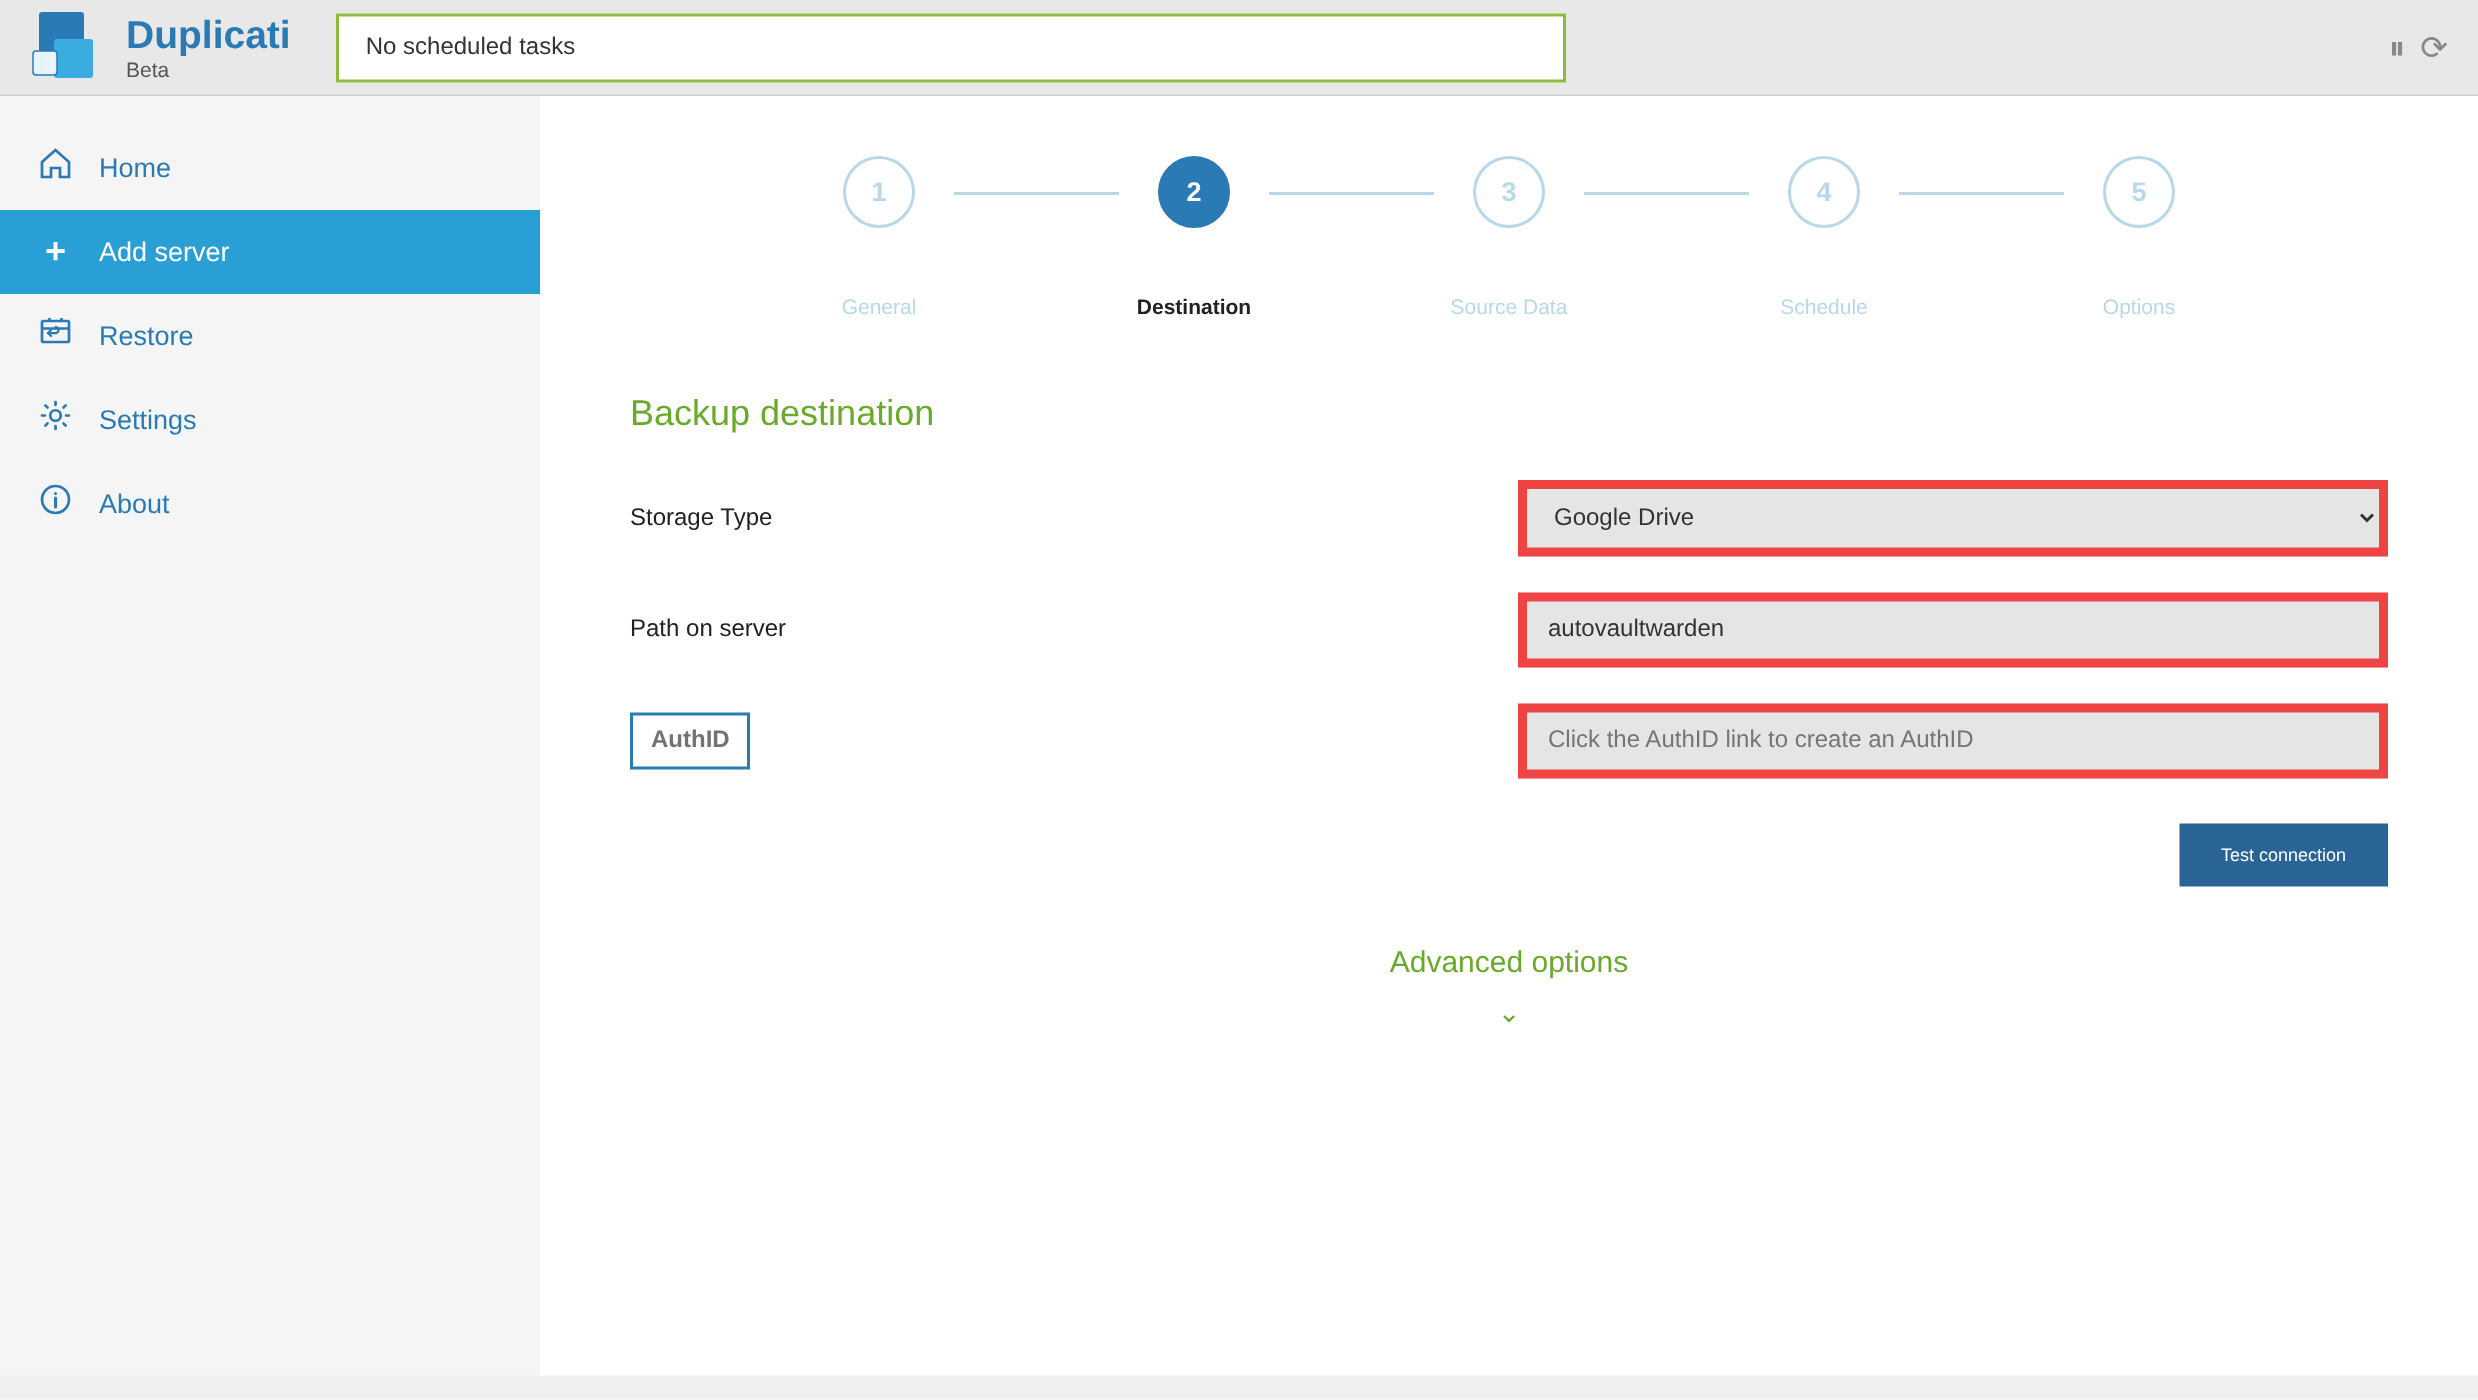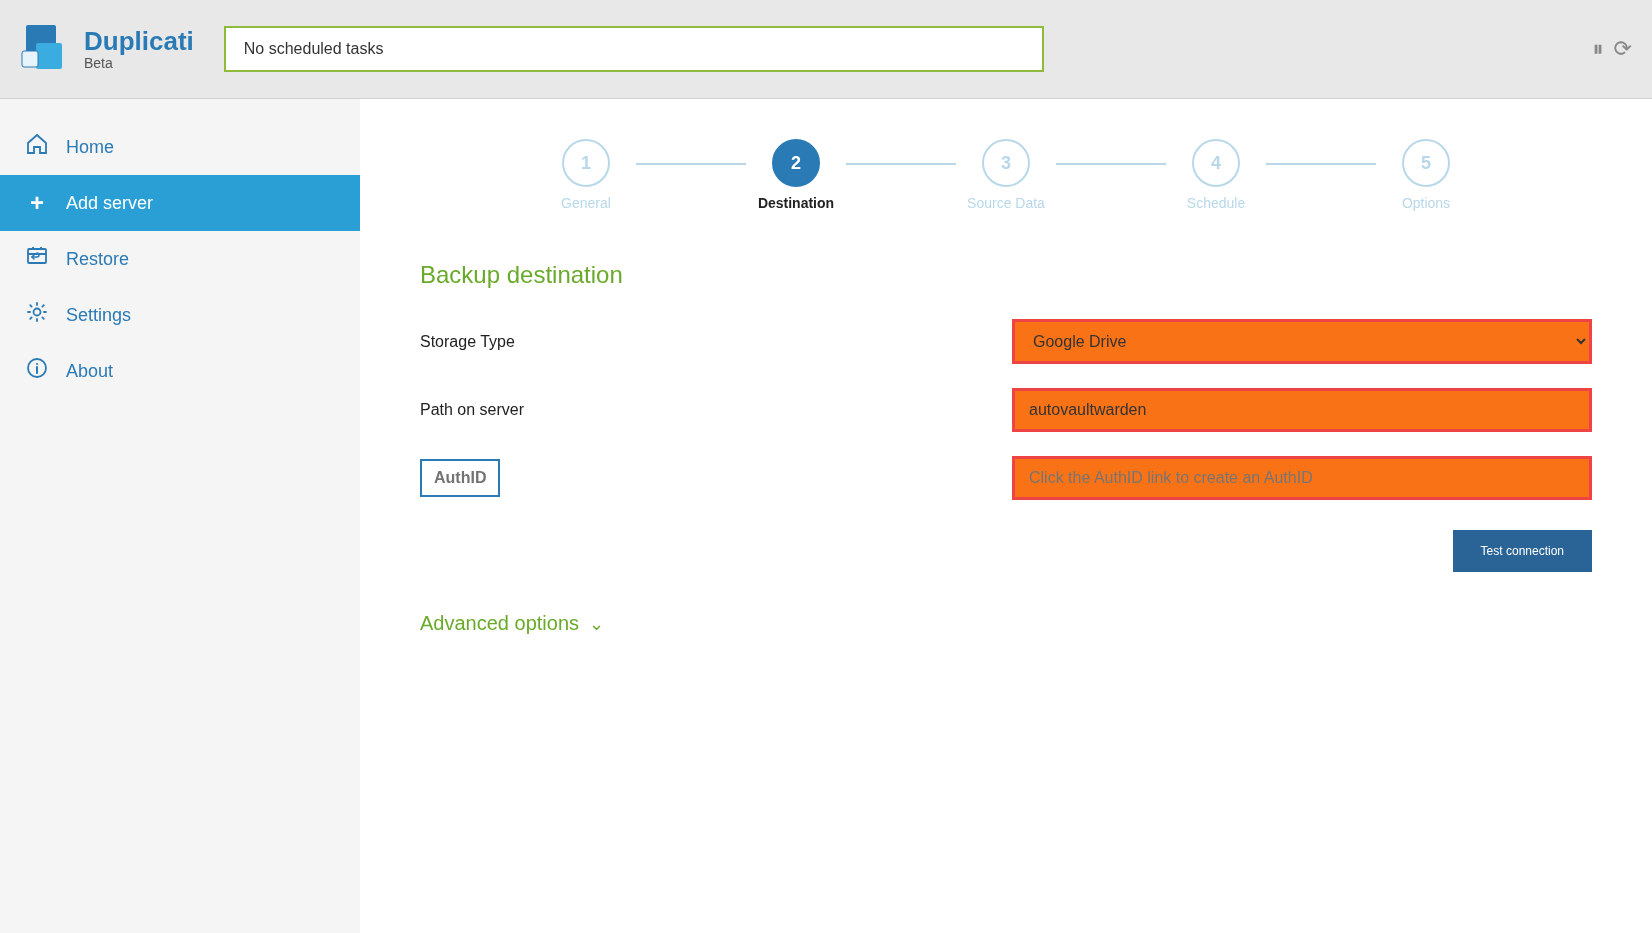--- a/index.html
+++ b/index.html
@@ -4,21 +4,21 @@
   <style>
     * { box-sizing: border-box; margin: 0; padding: 0; }
     body { font-family: 'Segoe UI', Arial, sans-serif; background: #f0f0f0; min-height: 933px; }
 
     
     .header {
       display: flex;
       align-items: center;
       background: #e8e8e8;
       padding: 0 20px;
-      height: 99px;
+      height: 64px;
       border-bottom: 1px solid #d0d0d0;
     }
     .logo-area {
       display: flex;
       align-items: center;
       gap: 12px;
       margin-right: 30px;
     }
     .logo-title {
       color: #2a7ab5;
@@ -129,20 +129,21 @@
     }
     .step-num.active {
       background: #2a7ab5;
       color: white;
       border-color: #2a7ab5;
     }
     .step-text {
       font-size: 14px;
       color: #b8d8ea;
       font-weight: 500;
+      margin-top: 36px;
     }
     .step-text.active {
       color: #222;
       font-weight: 700;
     }
 
     
     .section-title {
       color: #6aaa2a;
       font-size: 24px;
@@ -160,24 +161,24 @@
       width: 180px;
       font-size: 16px;
       color: #222;
       font-weight: 500;
       flex-shrink: 0;
     }
     .form-control {
       flex: 1;
       max-width: 580px;
       padding: 10px 14px;
-      border: 3px solid #ef4444;
+      border: 6px solid #ef4444;
       font-size: 16px;
       color: #333;
-      background: #f97316;
+      background: #e5e5e5;
       outline: none;
     }
     select.form-control {
       appearance: auto;
       cursor: pointer;
     }
     .authid-link {
       color: #737373;
       text-decoration: none;
       border: 2px solid #2a7ab5;
@@ -209,20 +210,21 @@
     
     .advanced-options {
       color: #6aaa2a;
       font-size: 20px;
       font-weight: 400;
       cursor: pointer;
       display: flex;
       align-items: center;
       gap: 10px;
       margin-top: 10px;
+      flex-direction: column;
     }
     .chevron-icon {
       font-size: 18px;
       color: #6aaa2a;
     }
 
     
     .logo-squares {
       position: relative;
       width: 52px;

